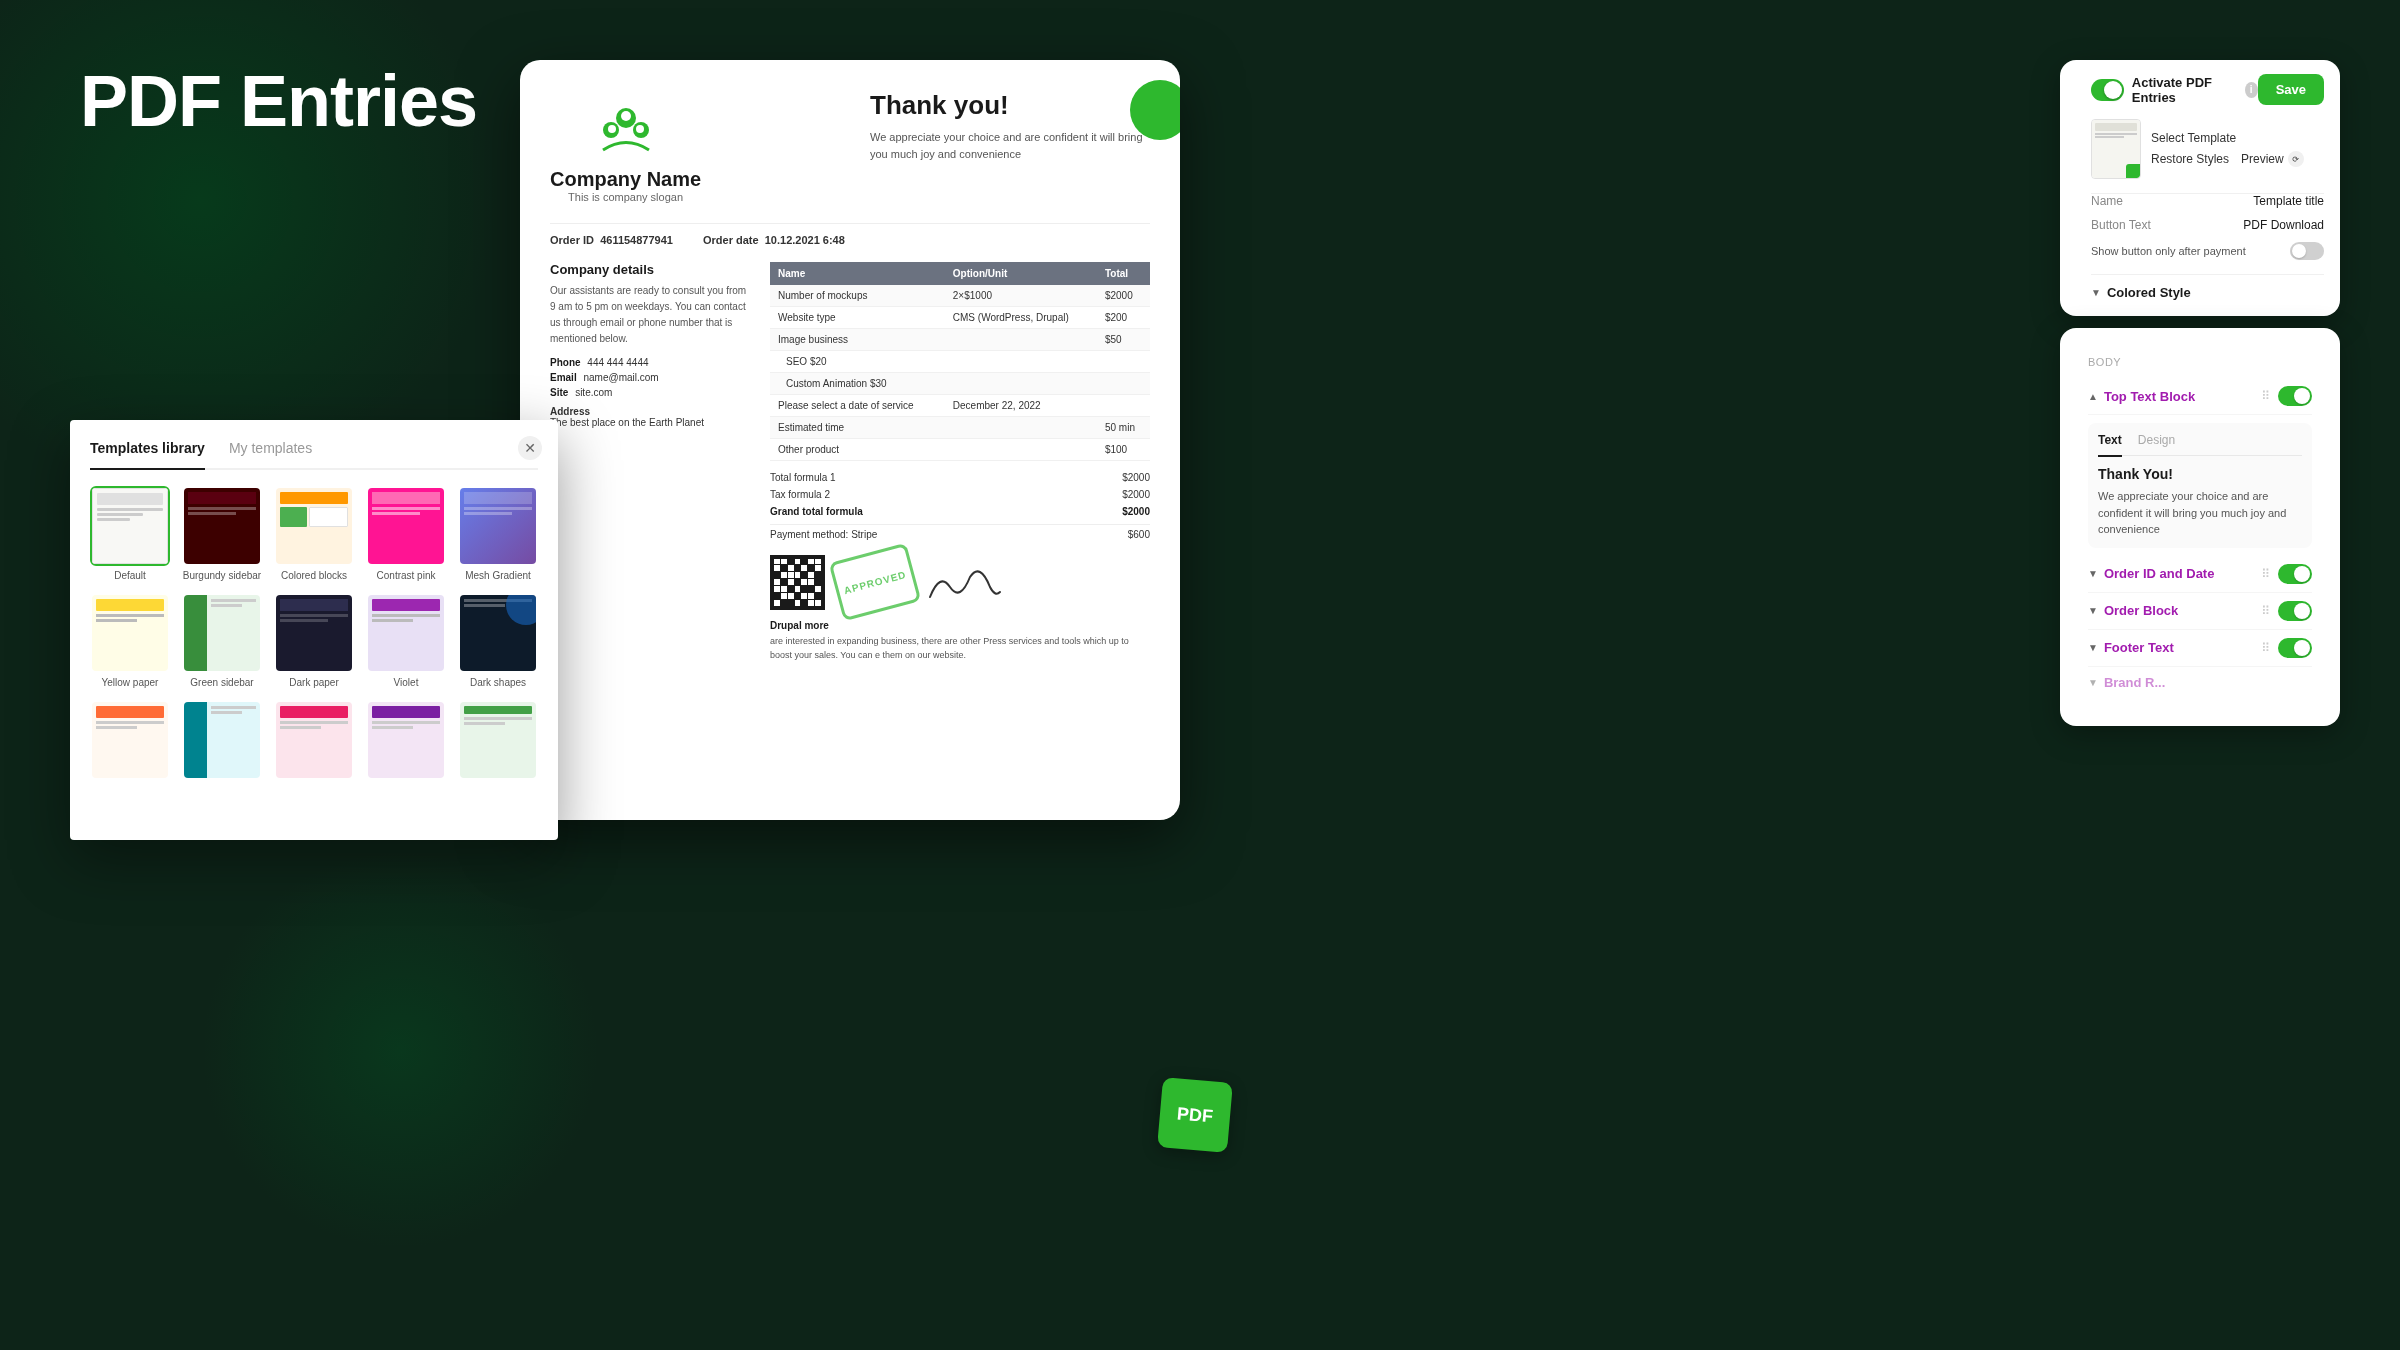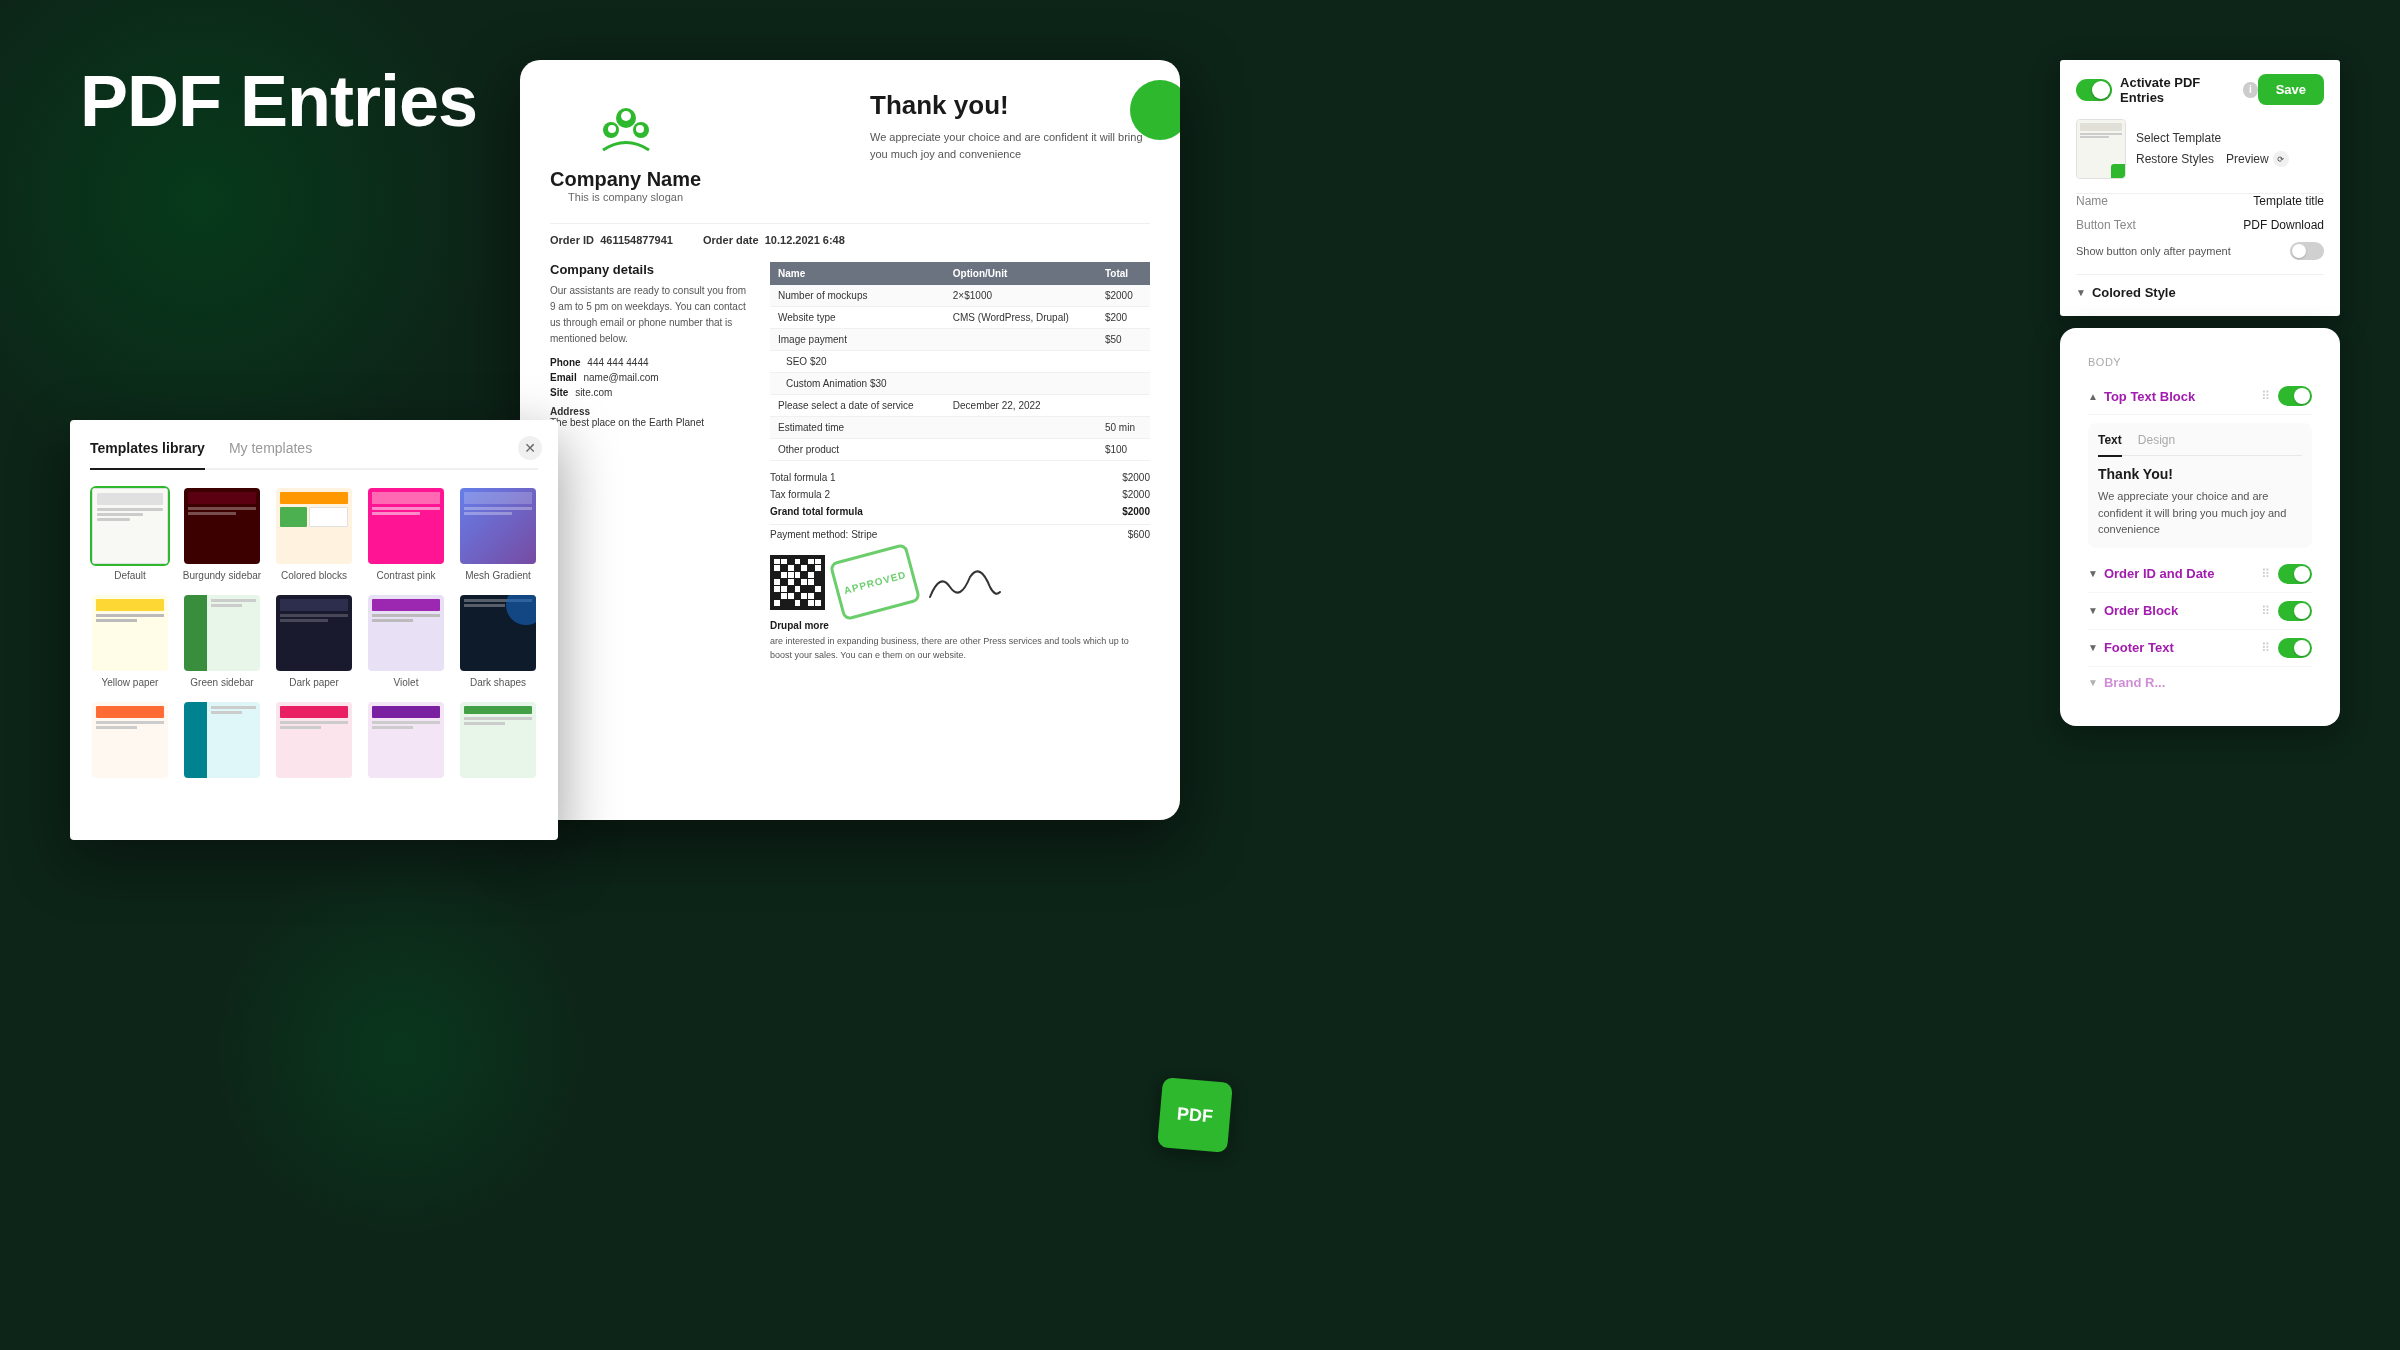--- a/index.html
+++ b/index.html
@@ -302,23 +302,24 @@
       top: 60px; right: 60px;
       width: 280px;
       display: flex;
       flex-direction: column;
       gap: 12px;
     }
 
     
     .panel-card {
       background: #ffffff;
-      border-radius: 3px;
+      border-radius: 16px;
       box-shadow: 0 8px 30px rgba(0,0,0,0.3);
       overflow: hidden;
+      padding-left: 15px;
     }
     .panel-header {
       display: flex;
       align-items: center;
       justify-content: space-between;
       padding: 14px 16px;
     }
     .activate-left {
       display: flex;
       align-items: center;
@@ -685,21 +686,21 @@
                 <td>Number of mockups</td>
                 <td>2×$1000</td>
                 <td>$2000</td>
               </tr>
             <tr>
                 <td>Website type</td>
                 <td>CMS (WordPress, Drupal)</td>
                 <td>$200</td>
               </tr>
             <tr>
-                <td>Image payment</td>
+                <td>Image business</td>
                 <td></td>
                 <td>$50</td>
               </tr>
             <tr>
                 <td style="padding-left:16px">SEO $20</td>
                 <td></td>
                 <td></td>
               </tr>
             <tr>
                 <td style="padding-left:16px">Custom Animation $30</td>

